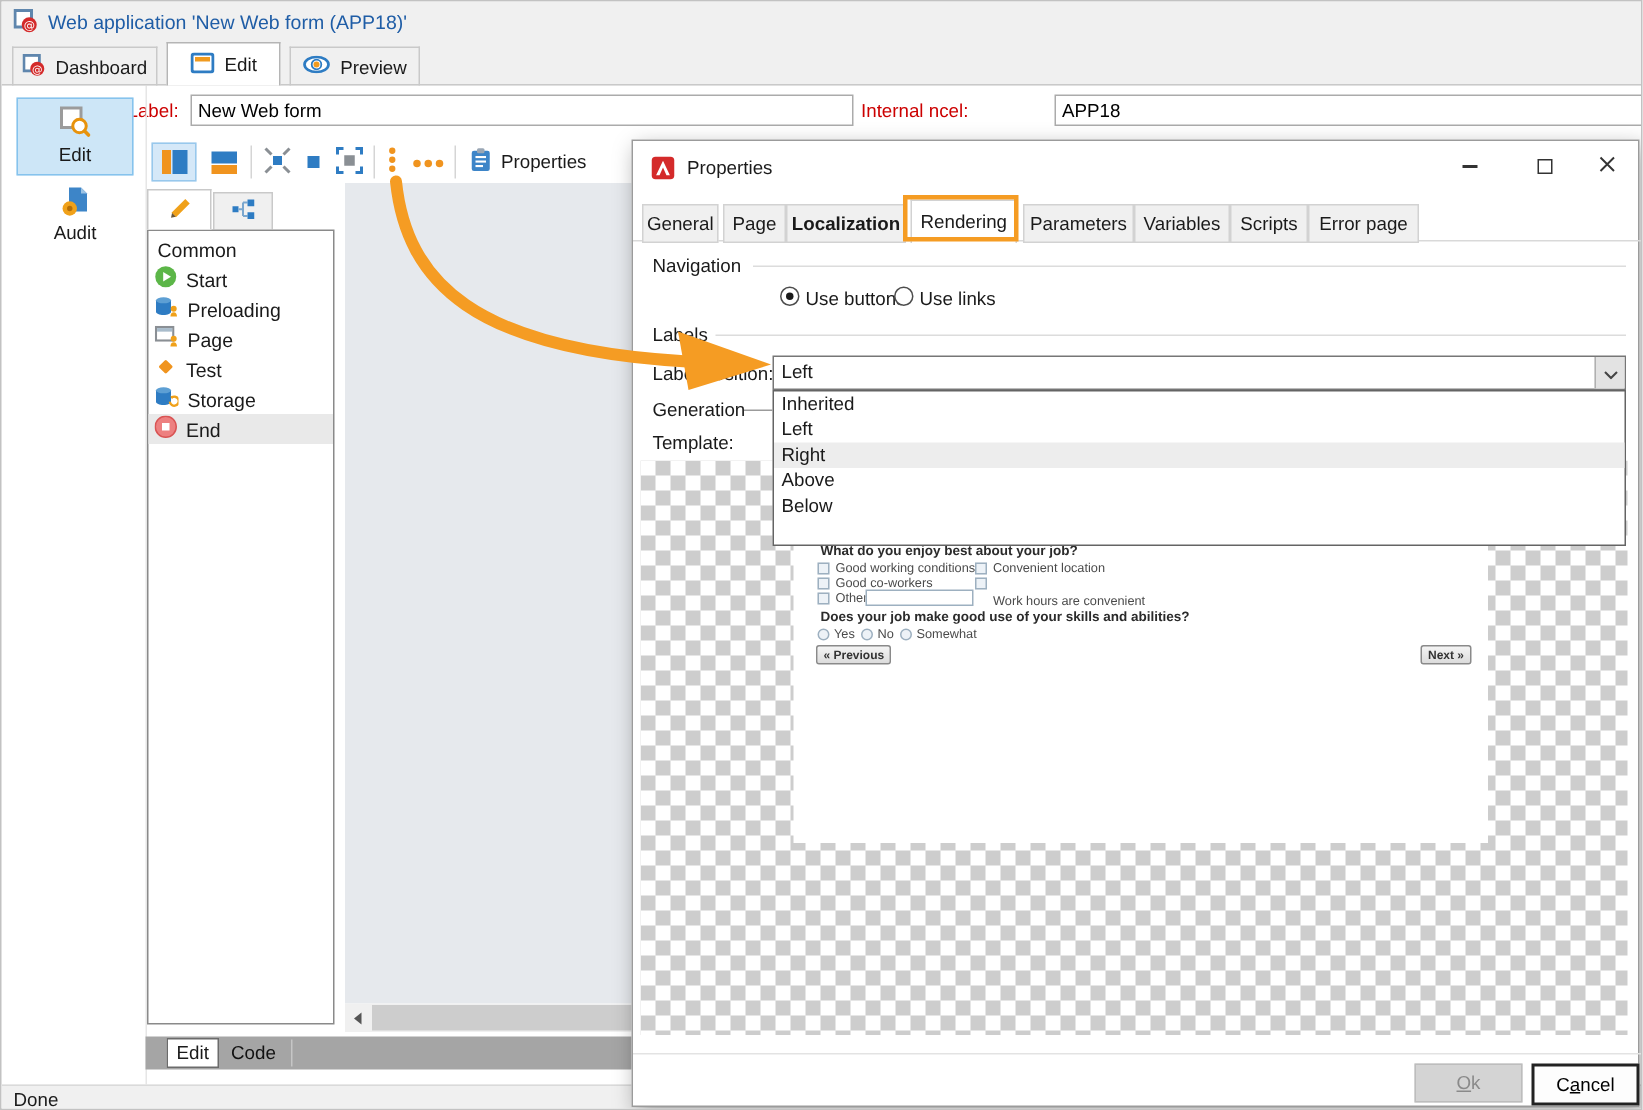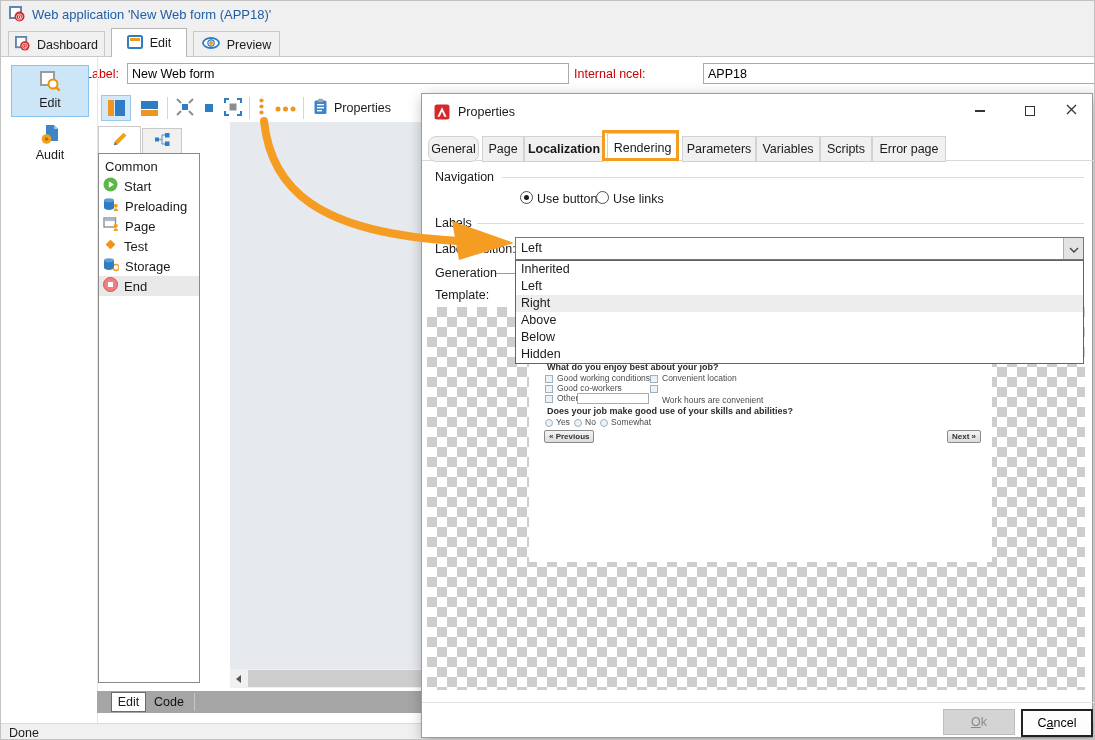--- a/index.html
+++ b/index.html
@@ -177,21 +177,21 @@
         </svg></span>
   </div>
   <div class="abs tab" style="left:141px;top:127px;width:40px;height:25px;">
     <span><svg width="17" height="15" viewBox="0 0 17 15">
           <rect x="1" y="5.5" width="4" height="4" fill="#2e7cc3"></rect>
           <path d="M5 7.5 H8 M8 3 V12 M8 3 H11 M8 12 H11" stroke="#7aa7cf" stroke-width="1.3" fill="none"></path>
           <rect x="11" y="1" width="4.5" height="4.5" fill="#2e7cc3"></rect>
           <rect x="11" y="9.5" width="4.5" height="4.5" fill="#2e7cc3"></rect>
         </svg></span>
   </div>
-  <div class="abs" style="left:97px;top:152px;width:102px;height:530px;background:#fff;border:1px solid #8a8a8a;padding-top:2px;">
+  <div class="abs" style="left:97px;top:152px;width:125px;height:530px;background:#fff;border:1px solid #8a8a8a;padding-top:2px;">
     <div class="pal-row" style="padding-left:6px;">Common</div>
     <div class="pal-row">
       <span><svg width="15" height="15" viewBox="0 0 15 15">
             <circle cx="7.5" cy="7.5" r="7" fill="#5cb648"></circle>
             <path d="M5.8 4.3 L11 7.5 L5.8 10.7 Z" fill="#fff"></path>
           </svg></span>
       <span>Start</span>
     </div>
     <div class="pal-row">
       <span><svg width="16" height="15" viewBox="0 0 16 15">
@@ -260,21 +260,21 @@
     <div class="wbtn" style="left:585px;">
         <span style="width:10px;height:10px;border:1.2px solid #333;display:block;box-sizing:border-box;"></span>
       </div>
     <div class="wbtn" style="left:627px;width:45px;">
         <span><svg width="11" height="11" viewBox="0 0 11 11">
             <path d="M1 1 L10 10 M10 1 L1 10" stroke="#333" stroke-width="1.3"></path>
           </svg></span>
       </div>
 
     <div class="abs" style="left:0;top:66px;width:672px;height:1px;background:#d9d9d9;"></div>
-    <div class="dlg-tab" style="left:6px;width:49px;border-radius:8px;">General</div>
+    <div class="dlg-tab" style="left:6px;width:49px;">General</div>
     <div class="dlg-tab" style="left:60px;width:40px;">Page</div>
     <div class="dlg-tab" style="left:102px;width:78px;font-weight:bold;">Localization</div>
     <div class="dlg-tab active" style="left:185px;width:69px;">Rendering</div>
     <div class="dlg-tab" style="left:260px;width:72px;">Parameters</div>
     <div class="dlg-tab" style="left:334px;width:62px;">Variables</div>
     <div class="dlg-tab" style="left:398px;width:50px;">Scripts</div>
     <div class="dlg-tab" style="left:450px;width:72px;">Error page</div>
 
     <span class="grp" style="left:13px;top:76px;">Navigation</span>
     <div class="gline" style="left:80px;top:83px;width:582px;"></div>
@@ -324,21 +324,20 @@
         <span class="pbtn" style="left:418px;top:118px;">Next »</span>
       </div>
     </div>
 
     <div class="abs" style="left:93px;top:166px;width:569px;height:104px;background:#fff;border:1px solid #646464;z-index:30;">
       <div class="opt">Inherited</div>
       <div class="opt">Left</div>
       <div class="opt hot">Right</div>
       <div class="opt">Above</div>
       <div class="opt">Below</div>
-      <div class="opt">Hidden</div>
     </div>
 
     <div class="abs" style="left:0;top:608px;width:672px;height:1px;background:#e3e3e3;"></div>
     <div class="okbtn" style="left:521px;top:615px;width:70px;height:24px;background:#d4d4d4;border:1px solid #bdbdbd;color:#8a8a8a;">
       <span><span class="u">O</span><span>k</span></span>
     </div>
     <div class="okbtn" style="left:599px;top:615px;width:68px;height:24px;background:#fdfdfd;border:2px solid #222;color:#000;">
       <span><span>C</span><span class="u">a</span><span>ncel</span></span>
     </div>
   </div>

